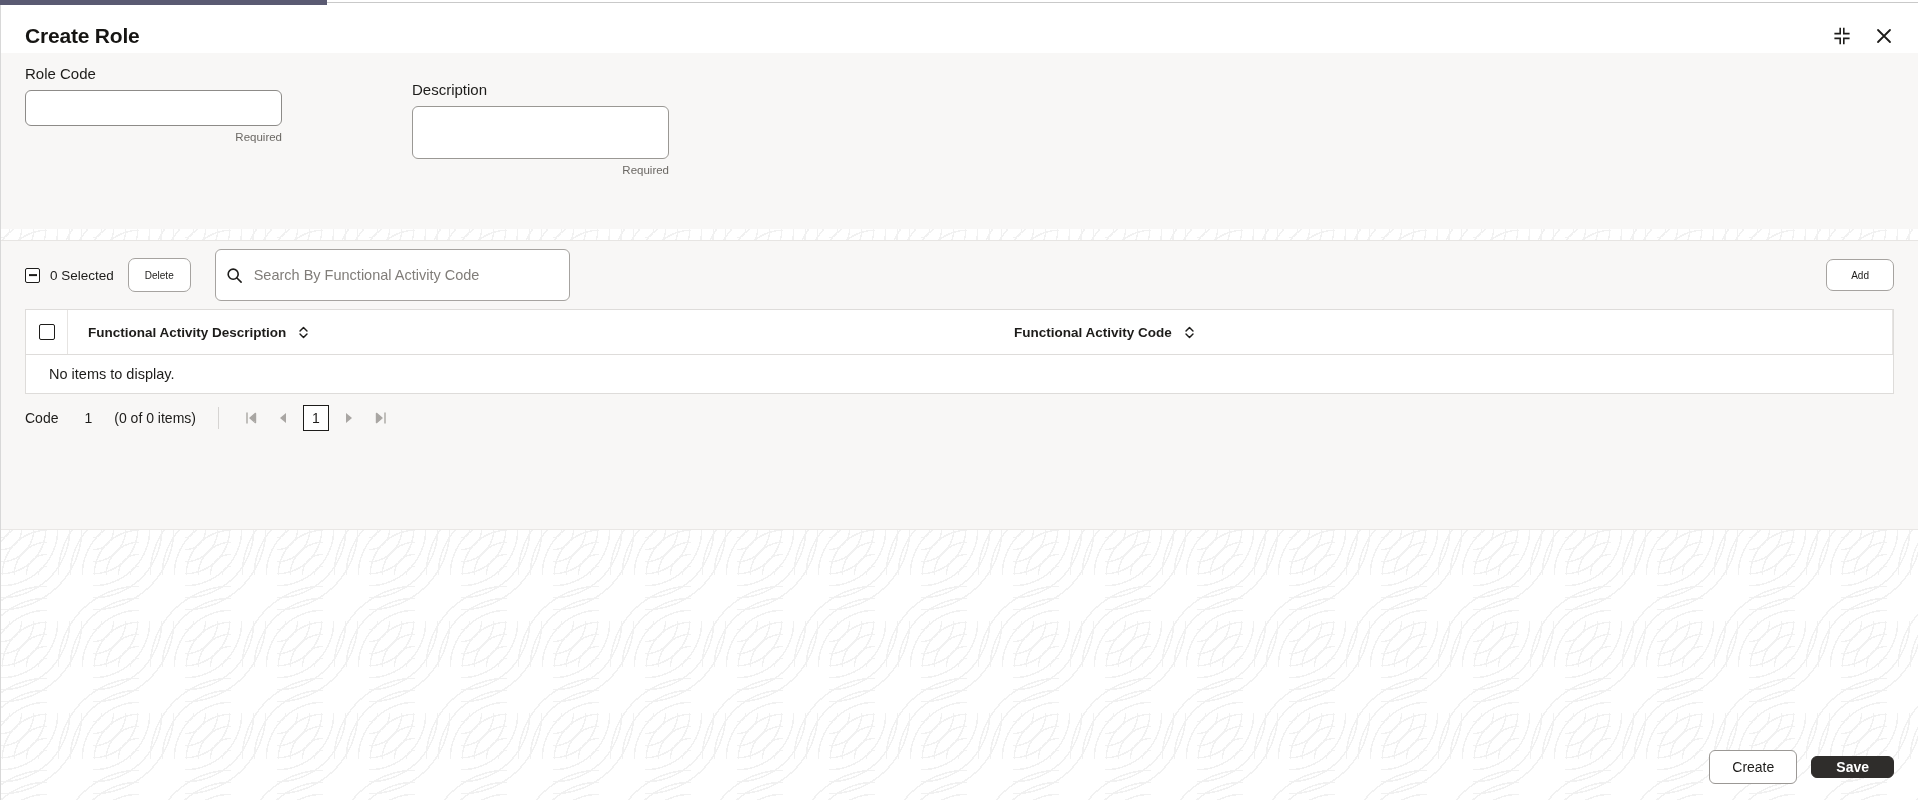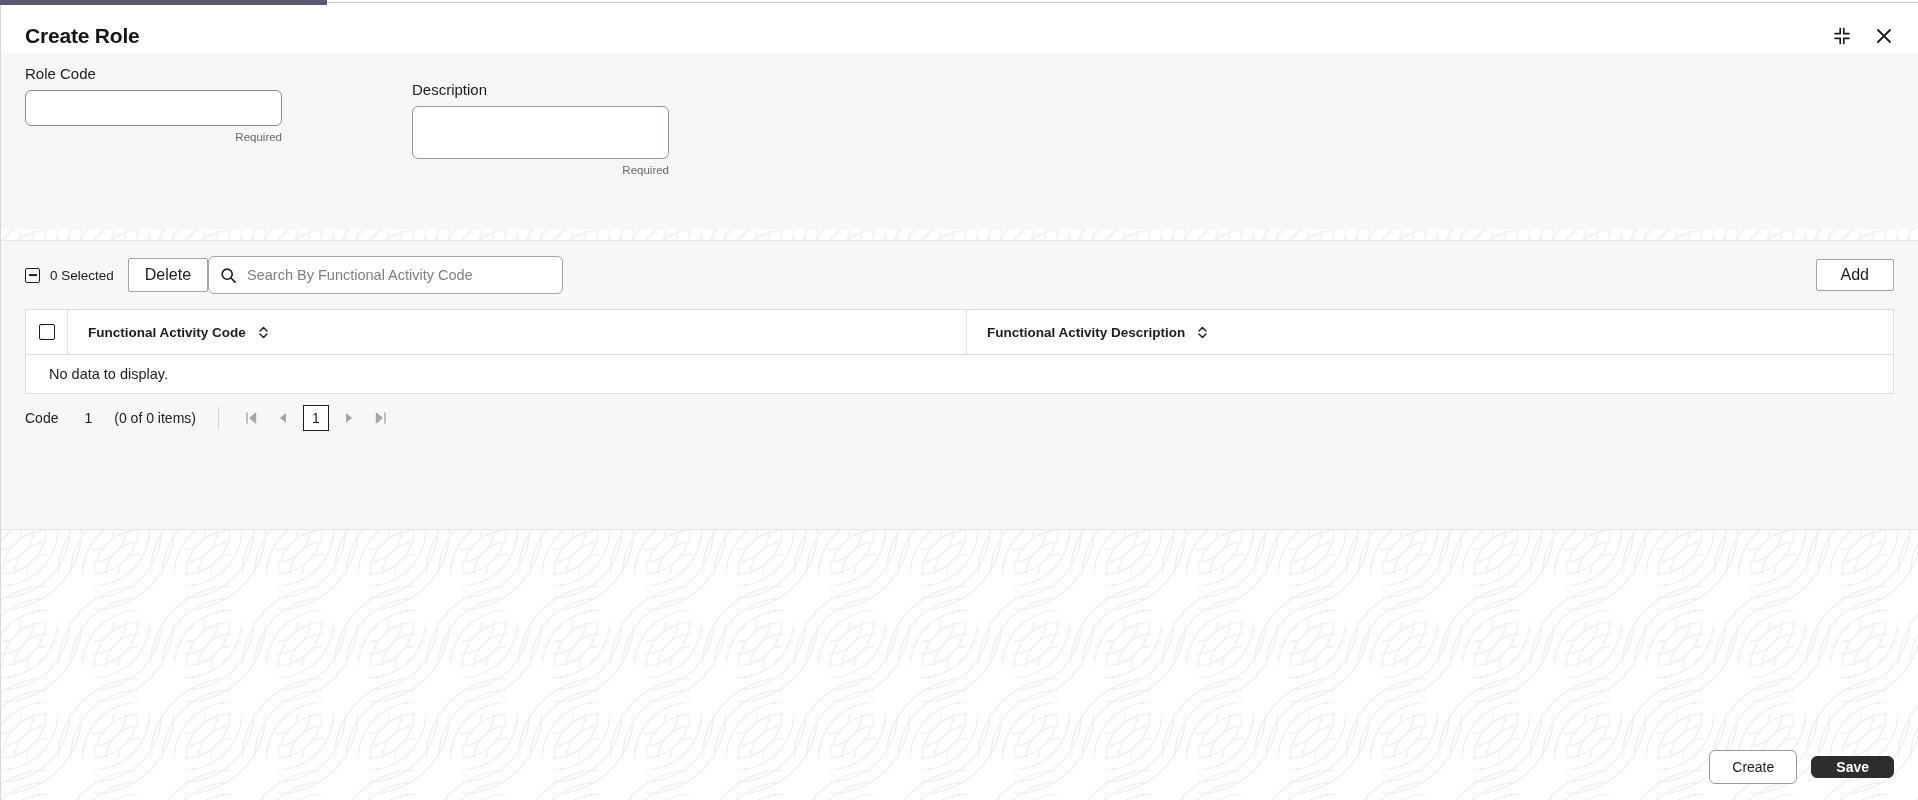--- a/index.html
+++ b/index.html
@@ -167,34 +167,35 @@
   .indet-check::after {
     content: ""; position: absolute;
     left: 2.5px; right: 2.5px; top: 50%;
     height: 1.8px; background: #1d1c1a;
     transform: translateY(-50%);
   }
   .sel-label { font-size: 13.5px; color: #1d1c1a; }
 
   .btn {
     font-family: "Liberation Sans", sans-serif;
-    font-size: 16px;
-    border-radius: 2px;
+    font-size: 10px;
+    border-radius: 7px;
     cursor: pointer;
     background: #ffffff;
     border: 1px solid #a6a3a0;
     color: #1d1c1a;
   }
   .btn-delete {
     margin-left: 14px;
     height: 34px; padding: 0 16px;
   }
   .search-wrap {
+    margin-left: 24px;
     position: relative;
-    width: 355px; height: 38px;
+    width: 355px; height: 52px;
   }
   .search-icon-holder {
     position: absolute; left: 11px; top: 50%;
     transform: translateY(-50%);
     width: 18px; height: 18px; color: #1d1c1a;
     display: flex; align-items: center; justify-content: center;
   }
   .search-input {
     width: 100%; height: 100%;
     border: 1px solid #a6a3a0;
@@ -394,41 +395,41 @@
         <input class="search-input" type="text" placeholder="Search By Functional Activity Code" style="">
       </div>
 
       <button class="btn btn-add">Add</button>
     </div>
 
     <div class="grid">
       <div class="grid-head">
         <div class="col-check">
           <span class="hdr-check"></span>
+        </div>
+        <div class="col-head col-desc">
+          <span>Functional Activity Description</span>
+          <span class="sort-icon">
+            <svg width="11" height="15" viewBox="0 0 11 15" fill="none" stroke="currentColor" stroke-width="1.4" stroke-linecap="round" stroke-linejoin="round">
+              <path d="M2 6 L5.5 2.4 L9 6"></path>
+              <path d="M2 9 L5.5 12.6 L9 9"></path>
+            </svg>
+          </span>
         </div>
         <div class="col-head col-code">
           <span>Functional Activity Code</span>
           <span class="sort-icon">
             <svg width="11" height="15" viewBox="0 0 11 15" fill="none" stroke="currentColor" stroke-width="1.4" stroke-linecap="round" stroke-linejoin="round">
               <path d="M2 6 L5.5 2.4 L9 6"></path>
               <path d="M2 9 L5.5 12.6 L9 9"></path>
             </svg>
           </span>
         </div>
-        <div class="col-head col-desc">
-          <span>Functional Activity Description</span>
-          <span class="sort-icon">
-            <svg width="11" height="15" viewBox="0 0 11 15" fill="none" stroke="currentColor" stroke-width="1.4" stroke-linecap="round" stroke-linejoin="round">
-              <path d="M2 6 L5.5 2.4 L9 6"></path>
-              <path d="M2 9 L5.5 12.6 L9 9"></path>
-            </svg>
-          </span>
-        </div>
       </div>
-      <div class="grid-empty">No data to display.</div>
+      <div class="grid-empty">No items to display.</div>
     </div>
 
     <div class="pager">
       <span class="pg-word">Code</span>
       <span class="pg-num">1</span>
       <span class="pg-items">(0 of 0 items)</span>
       <span class="pg-sep"></span>
 
       <button class="pg-btn">
         <svg width="16" height="16" viewBox="0 0 16 16" fill="none" stroke="currentColor" stroke-width="1.4" stroke-linecap="round" stroke-linejoin="round">

